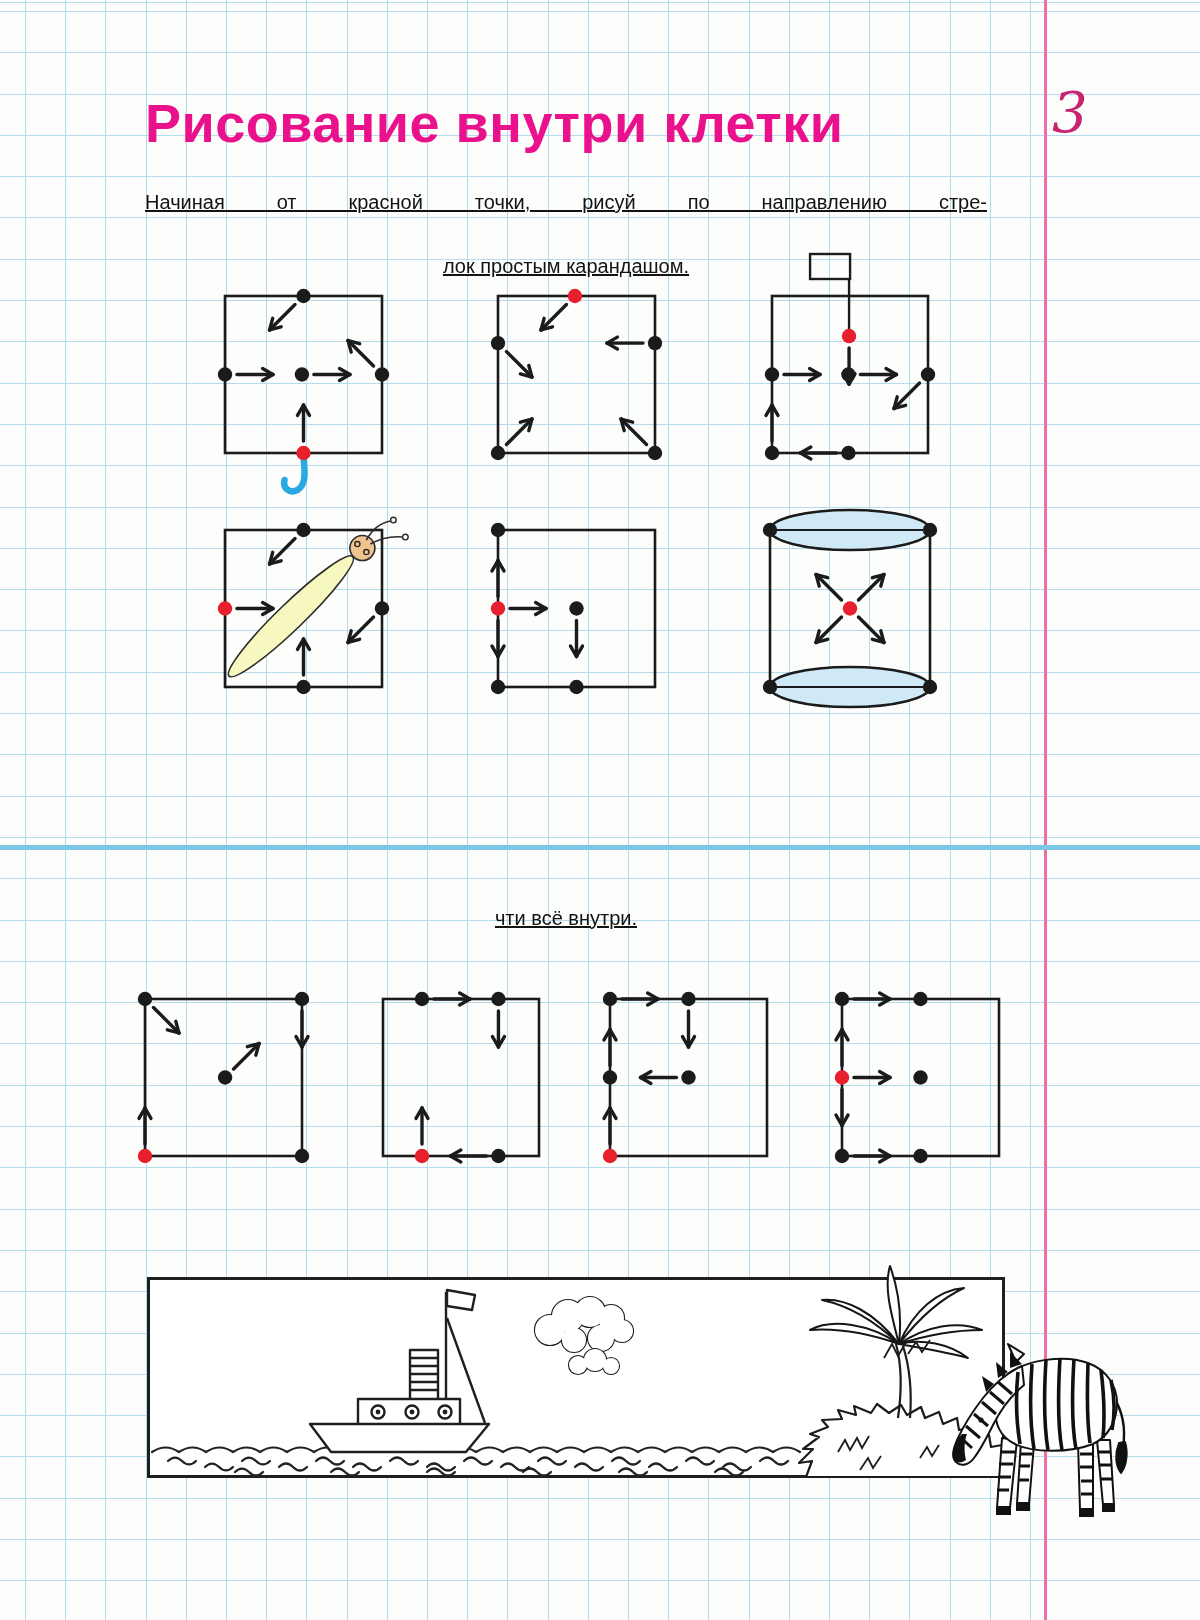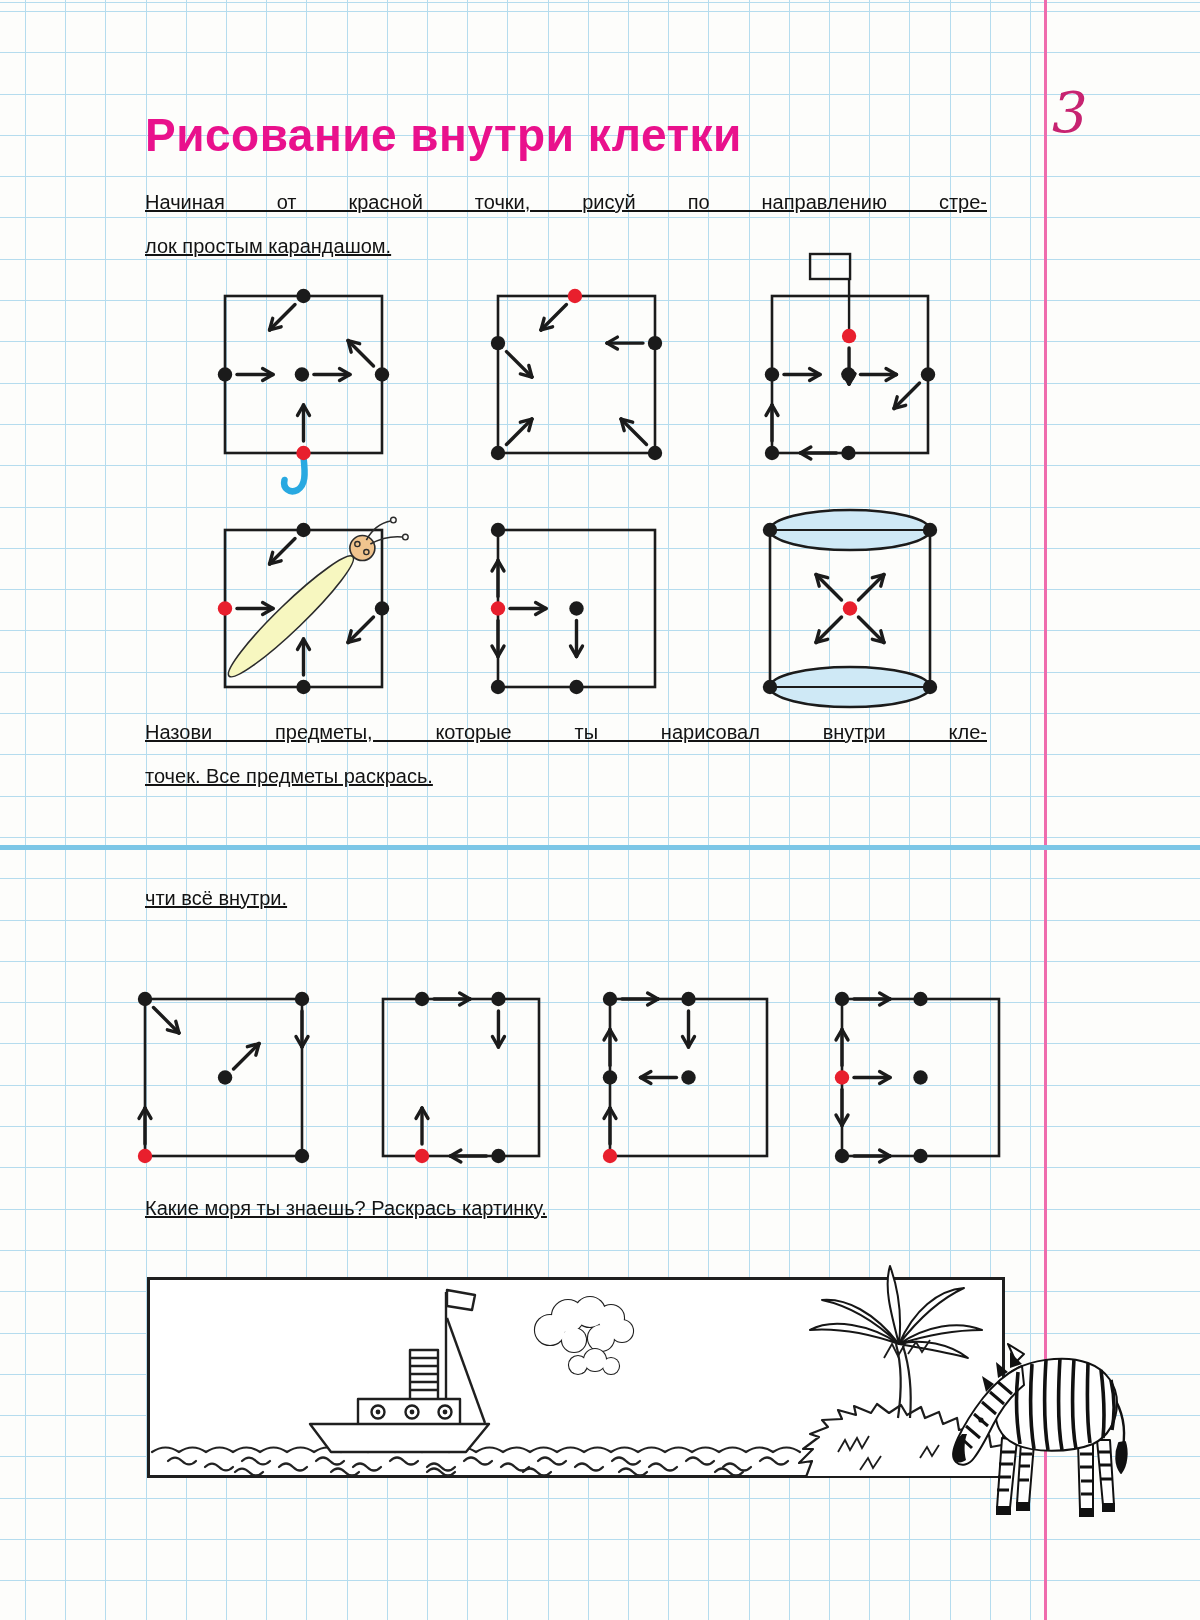--- a/index.html
+++ b/index.html
@@ -14,30 +14,30 @@
       repeating-linear-gradient(to right,#9ed2ea 0 1px,transparent 1px 40.2px),
       repeating-linear-gradient(to bottom,#9ed2ea 0 1px,transparent 1px 41.3px);
     background-position:25px 0,0 11px;
     background-size:1021px 100%,100% 100%;
     background-repeat:no-repeat,repeat;
     opacity:.75;
   }
   .margin-line{position:absolute;top:0;bottom:0;left:1044px;width:3px;background:#ef6cad;}
   .page-title{
     position:absolute;left:145px;top:92px;
-    font-size:46px;font-weight:bold;letter-spacing:.5px;color:#e9118c;white-space:nowrap;margin-top:16px;
+    font-size:54px;font-weight:bold;letter-spacing:.5px;color:#e9118c;white-space:nowrap;
   }
   .page-num{
     position:absolute;left:1052px;top:80px;
     font-family:"DejaVu Serif",serif;font-style:italic;
     font-size:56px;color:#c72371;
   }
   .para{position:absolute;left:145px;width:842px;font-size:20px;line-height:44px;color:#131313;text-decoration:underline;}
   .para .jline{display:block;text-align:justify;text-align-last:justify;}
-  .para .line{display:block;text-align:left;}
+  .para .line{display:block;text-align:center;margin-top:20px;}
   #p1{top:180px}
   #p2{top:710px}
   #p3{top:876px}
   #p4{top:1186px}
   .divider{position:absolute;left:0;right:0;top:845px;height:5px;background:#7cc6e6;}
   svg.overlay{position:absolute;left:0;top:0;}
 </style>
 </head>
 <body>
 
@@ -46,34 +46,27 @@
   <div class="margin-line"></div>
 
   <div class="page-title">Рисование внутри клетки</div>
   <div class="page-num">3</div>
 
   <div class="para" id="p1">
     <span class="jline">Начиная от красной точки, рисуй по направлению стре-</span>
     <span class="line">лок простым карандашом.</span>
   </div>
 
-  <div class="para" id="p2">
-    <span class="jline">Назови предметы, которые ты нарисовал внутри кле-</span>
-    <span class="line">точек. Все предметы раскрась.</span>
-  </div>
 
   <div class="divider"></div>
 
   <div class="para" id="p3">
     <span class="line">чти всё внутри.</span>
   </div>
 
-  <div class="para" id="p4">
-    <span class="line">Какие моря ты знаешь? Раскрась картинку.</span>
-  </div>
 
   <svg class="overlay" width="1200" height="1620" viewBox="0 0 1200 1620">
 
     <g id="exercise-layer">
         <g>
           <rect x="225" y="296" width="157" height="157" fill="none" stroke="#1b1b1b" stroke-width="2.6"></rect>
           <path d="M303.5,457 C305.5,475 305.5,485 297.5,490 C289.5,494 282.5,488 284.5,480" stroke="#29a9e1" stroke-width="6.5" fill="none" stroke-linecap="round"></path>
           <line x1="295.0148" y1="304.4852" x2="269.55920000000003" y2="329.94079999999997" stroke="#1b1b1b" stroke-width="3.4" stroke-linecap="round"></line>
           <line x1="269.55920000000003" y1="329.94079999999997" x2="272.68827545659656" y2="318.3559440756941" stroke="#1b1b1b" stroke-width="3.4" stroke-linecap="round"></line>
           <line x1="269.55920000000003" y1="329.94079999999997" x2="281.1440559243059" y2="326.81172454340344" stroke="#1b1b1b" stroke-width="3.4" stroke-linecap="round"></line>

